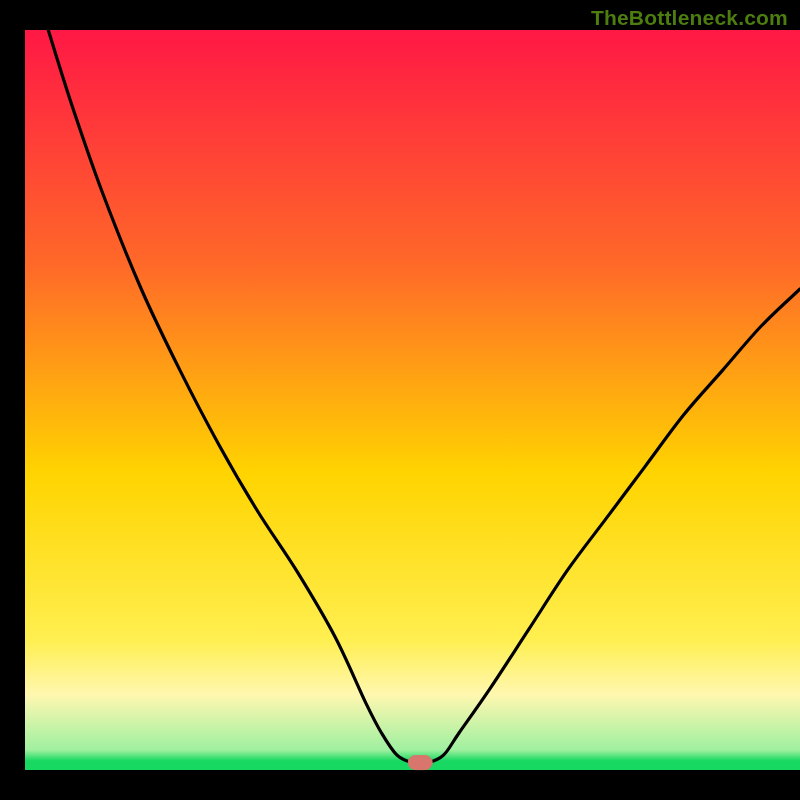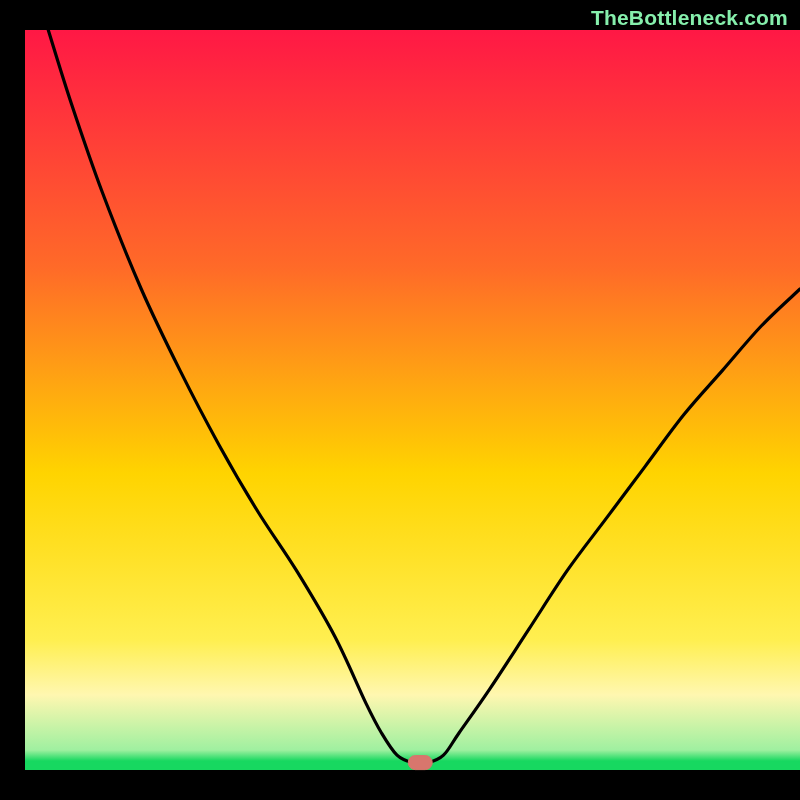--- a/index.html
+++ b/index.html
@@ -16,21 +16,21 @@
     width: 800px;
     height: 800px;
     background: #000;
   }
   .watermark {
     position: absolute;
     top: 6px;
     right: 12px;
     font-size: 21px;
     font-weight: 600;
-    color: #86efac;
+    color: #4d7c0f;
     letter-spacing: 0.2px;
     z-index: 10;
   }
   svg.plot {
     position: absolute;
     top: 0;
     left: 0;
     width: 800px;
     height: 800px;
     display: block;

